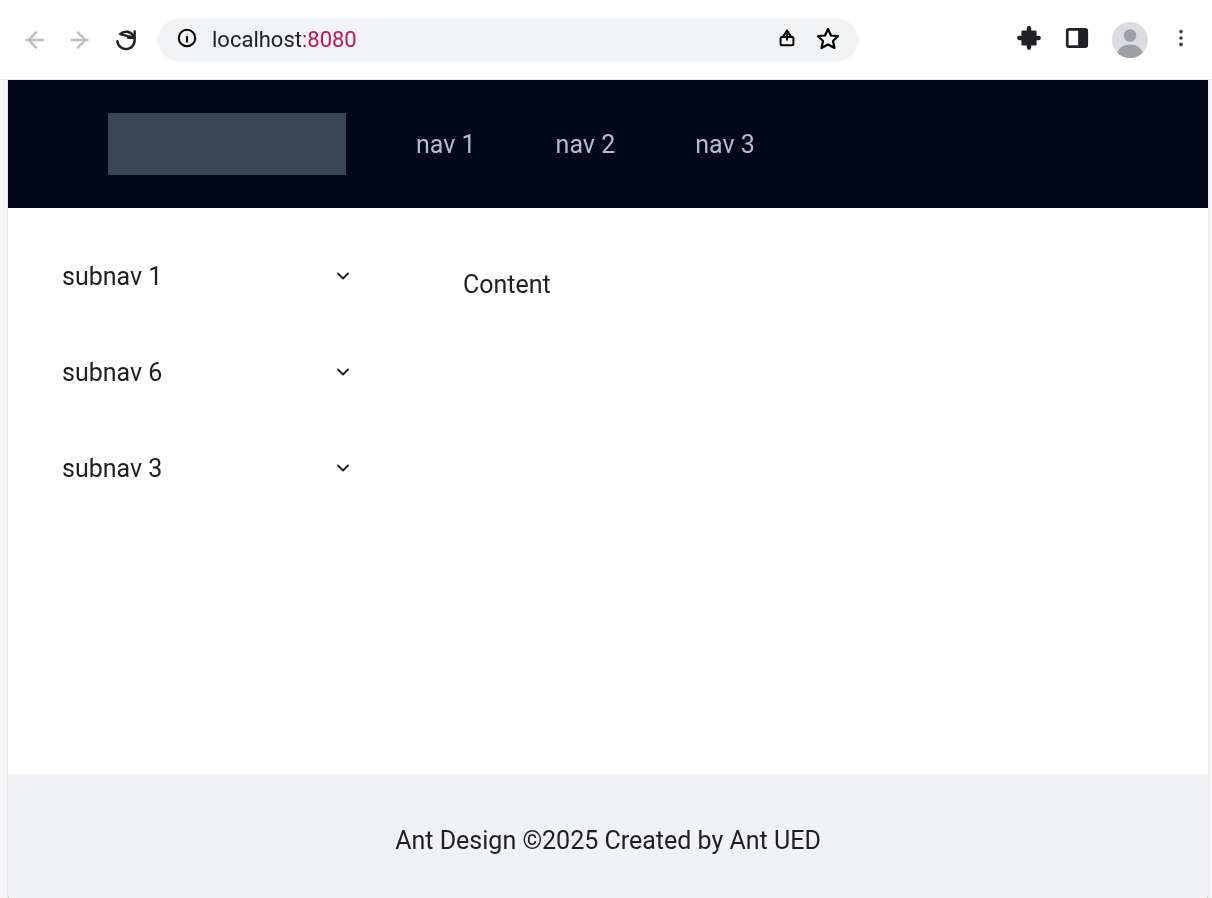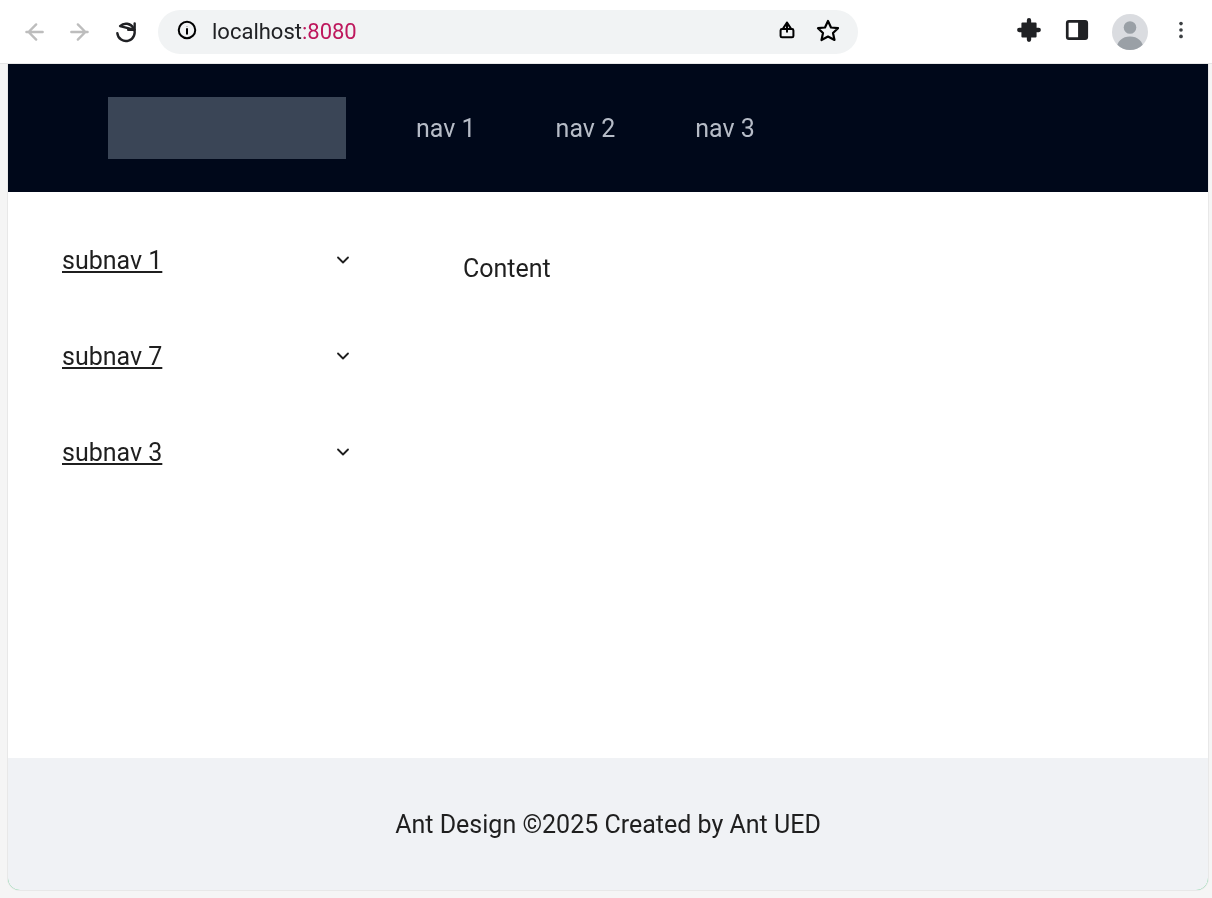--- a/index.html
+++ b/index.html
@@ -6,21 +6,21 @@
     body {
       font-family: -apple-system, BlinkMacSystemFont, "Segoe UI", Roboto, "Helvetica Neue", Arial, sans-serif;
       width: 1212px;
       height: 898px;
       background: #f5f5f5;
       overflow: hidden;
     }
 
     
     .browser-chrome {
-      height: 64px;
+      height: 80px;
       background: #ffffff;
       display: flex;
       align-items: center;
       padding: 0 20px;
       gap: 18px;
       border-bottom: 1px solid #e6e6e6;
     }
     .nav-btn {
       width: 28px;
       height: 28px;
@@ -124,21 +124,20 @@
     }
     .sub-item {
       height: 96px;
       display: flex;
       align-items: center;
       justify-content: space-between;
       font-size: 25px;
       color: #1f1f1f;
       cursor: pointer;
       padding-right: 20px;
-      text-decoration: underline;
     }
     .content {
       flex: 1;
       padding: 62px 30px 30px 60px;
       font-size: 25px;
       color: #1f1f1f;
     }
 
     
     .app-footer {
@@ -243,21 +242,21 @@
 
   <div class="app-body">
     <div class="sidebar">
       <div class="sub-item">
         <span>subnav 1</span>
         <svg width="20" height="20" viewBox="0 0 24 24" class="icon-stroke" style="color:#1f1f1f">
             <polyline points="6 9 12 15 18 9"></polyline>
           </svg>
       </div>
       <div class="sub-item">
-        <span>subnav 7</span>
+        <span>subnav 6</span>
         <svg width="20" height="20" viewBox="0 0 24 24" class="icon-stroke" style="color:#1f1f1f">
             <polyline points="6 9 12 15 18 9"></polyline>
           </svg>
       </div>
       <div class="sub-item">
         <span>subnav 3</span>
         <svg width="20" height="20" viewBox="0 0 24 24" class="icon-stroke" style="color:#1f1f1f">
             <polyline points="6 9 12 15 18 9"></polyline>
           </svg>
       </div>

